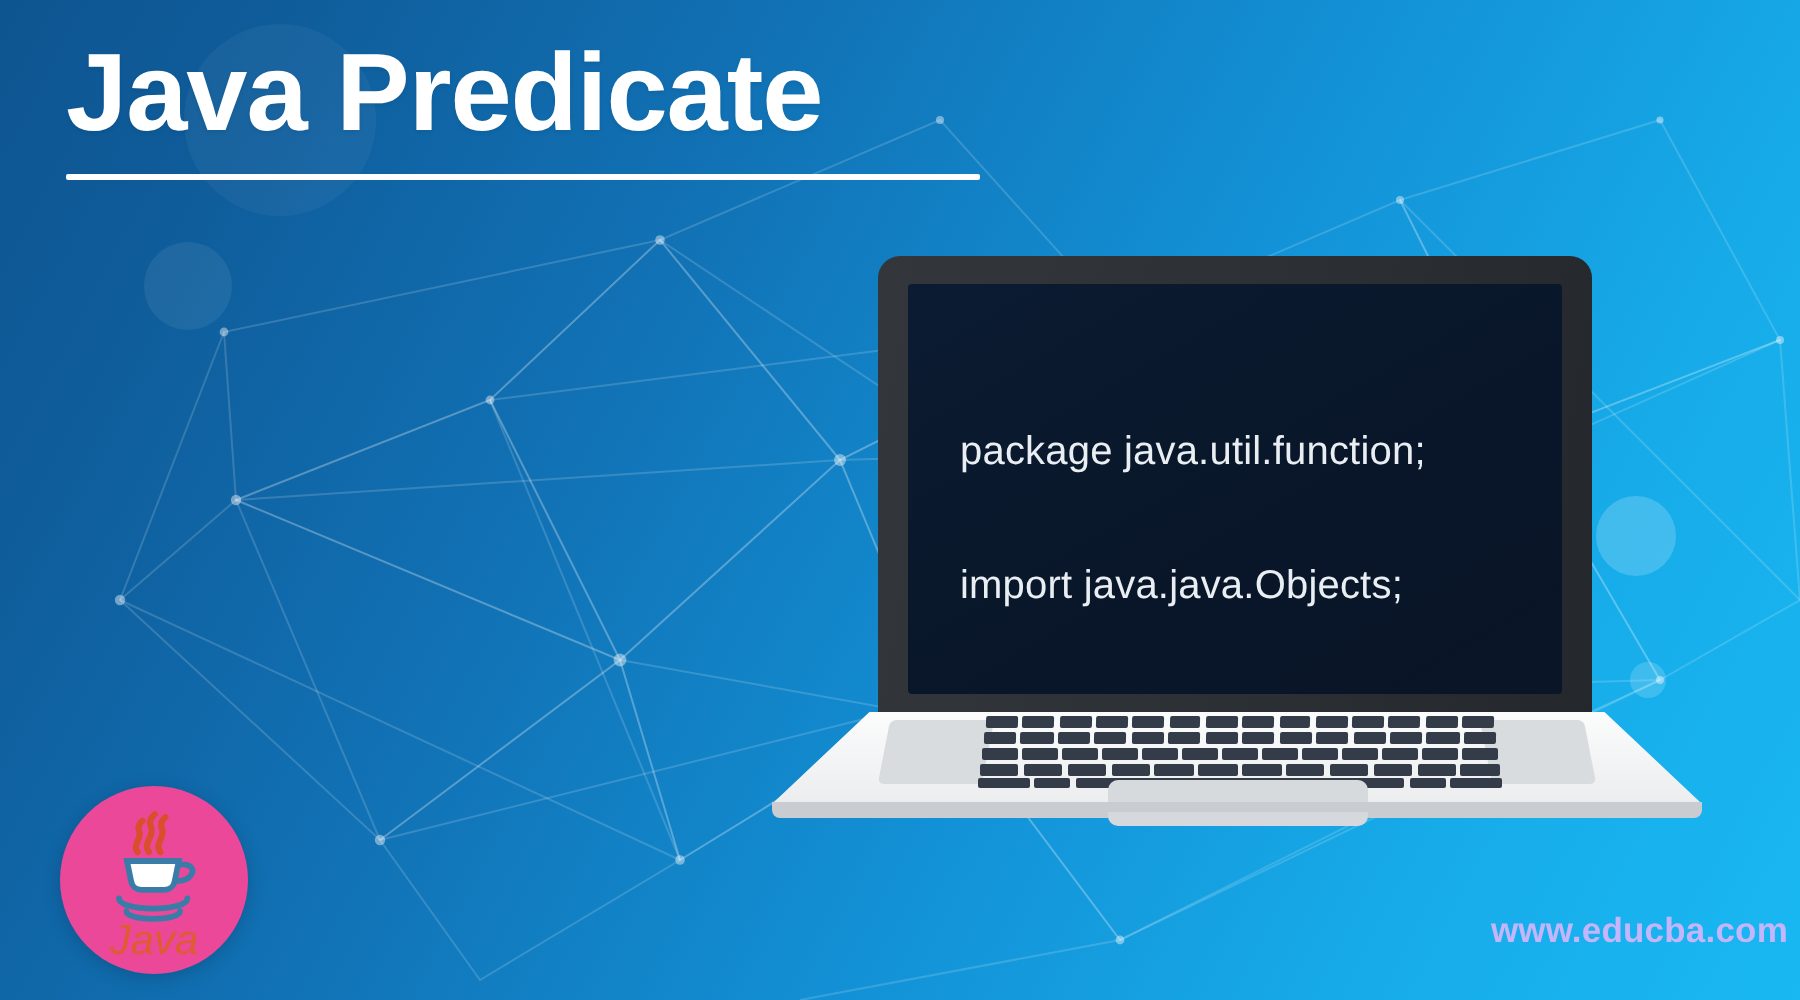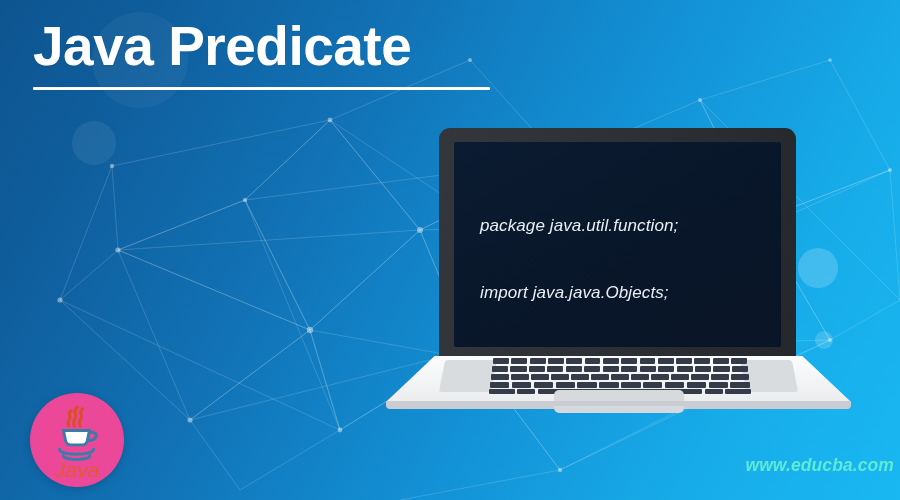--- a/index.html
+++ b/index.html
@@ -89,26 +89,25 @@
     background: linear-gradient(150deg,#0b1b31 0%,#091629 60%,#0a1527 100%);
     border-radius: 2px;
     overflow: hidden;
   }
   .code {
     position: absolute;
     left: 26px;
     top: 28px;
     right: 6px;
     color: #e9eef3;
-    font-size: 17px;
+    font-size: 20px;
     line-height: 22.4px;
     white-space: pre;
     font-family: "Liberation Sans", sans-serif;
     letter-spacing: 0.1px;
-    font-style: italic;
   }
 
   
   .deck {
     position: absolute;
     left: 0;
     top: 228px;
     width: 465px;
     height: 54px;
   }
@@ -196,25 +195,24 @@
     background: #ec4899;
     box-shadow: 0 2px 9px rgba(0,0,0,0.17);
     font-style: italic;
   }
 
   
   .watermark {
     position: absolute;
     right: 26px;
     bottom: 24px;
-    color: #5eead4;
+    color: #c4b5fd;
     font-size: 17.5px;
     font-weight: bold;
     letter-spacing: 0.1px;
-    font-style: italic;
   }
 </style>
 </head>
 <body>
 
 <div id="stage">
 
   <div class="bg-gradient"></div>
 
   <svg class="bg-net" width="900" height="500" viewBox="0 0 900 500">

